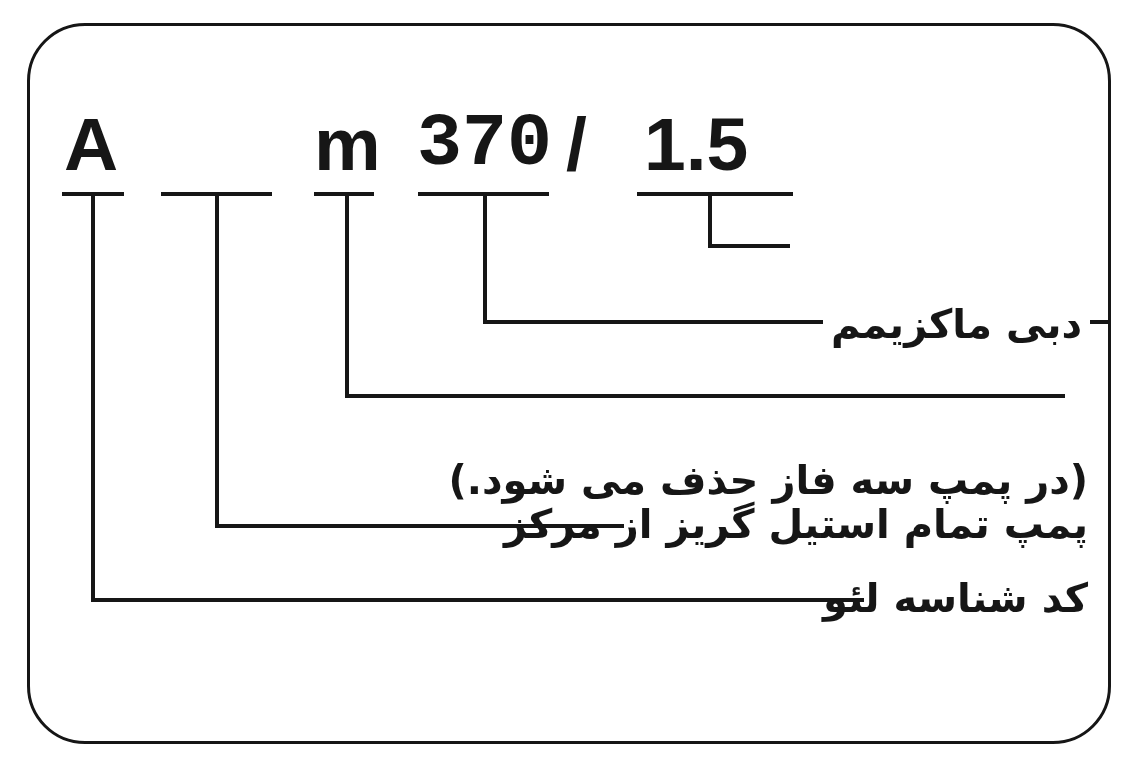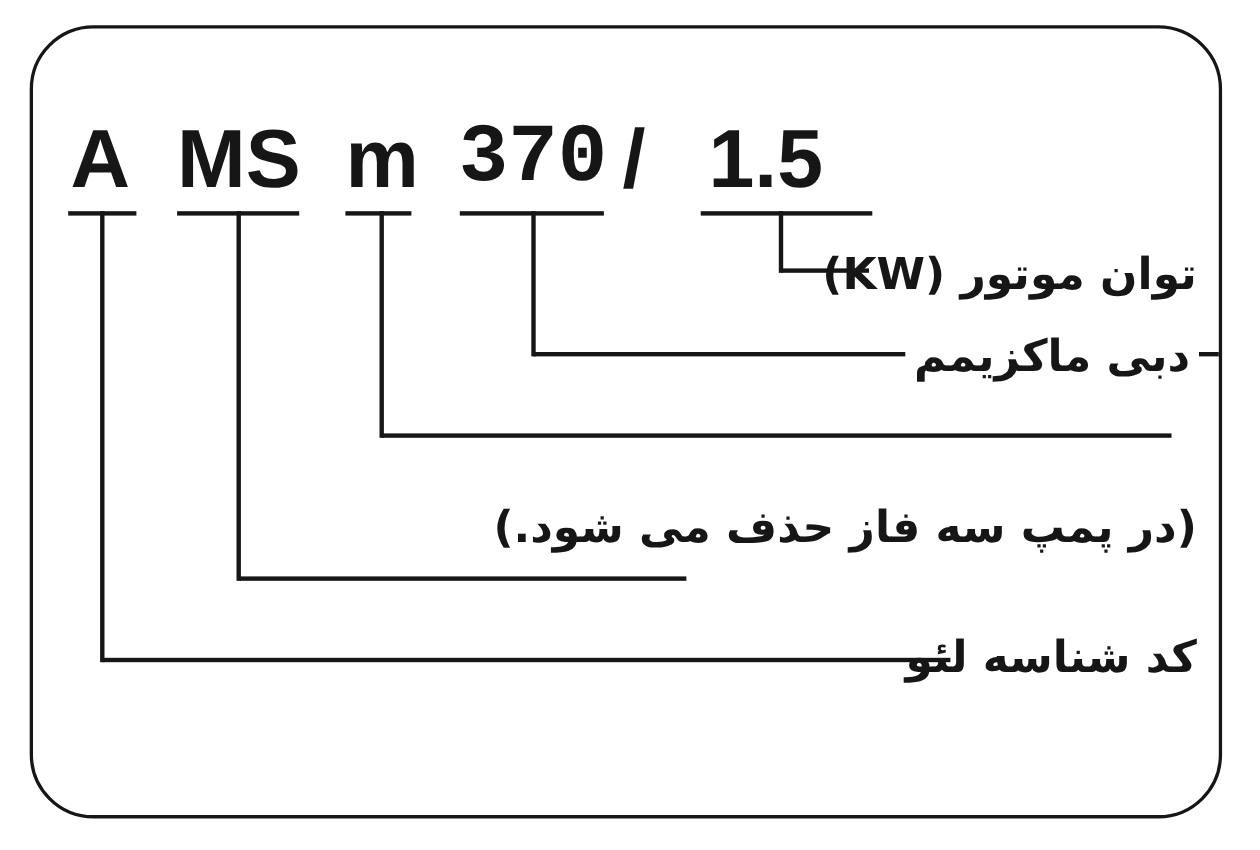--- a/index.html
+++ b/index.html
@@ -79,21 +79,20 @@
   .lbl-a     { top: 598px; }
 </style>
 </head>
 <body>
 
 <div class="canvas">
 
   <div class="frame"></div>
 
   <span class="code-seg seg-a">A</span>
-  <span class="code-seg seg-ms">MS</span>
   <span class="code-seg seg-m">m</span>
   <span class="code-seg seg-flow">370</span>
   <span class="code-seg seg-slash">/</span>
   <span class="code-seg seg-power">1.5</span>
 
   <div class="uline u-a"></div>
   <div class="uline u-ms"></div>
   <div class="uline u-m"></div>
   <div class="uline u-flow"></div>
   <div class="uline u-power"></div>
@@ -103,18 +102,18 @@
   <div class="stem stem-m"></div>
   <div class="stem stem-flow"></div>
   <div class="stem stem-power"></div>
 
   <div class="hline hl-power"></div>
   <div class="hline hl-flow"></div>
   <div class="hline hl-m"></div>
   <div class="hline hl-ms"></div>
   <div class="hline hl-a"></div>
 
-  <div class="plabel lbl-power" dir="rtl">توان موتور (KW)</div>
   <div class="plabel lbl-flow" dir="rtl">دبی ماکزیمم</div>
   <div class="plabel lbl-note" dir="rtl">(در پمپ سه فاز حذف می شود.)</div>
+  <div class="plabel lbl-ms" dir="rtl">پمپ تمام استیل گریز از مرکز</div>
   <div class="plabel lbl-a" dir="rtl">کد شناسه لئو</div>
 
 </div>
 
 </body></html>

